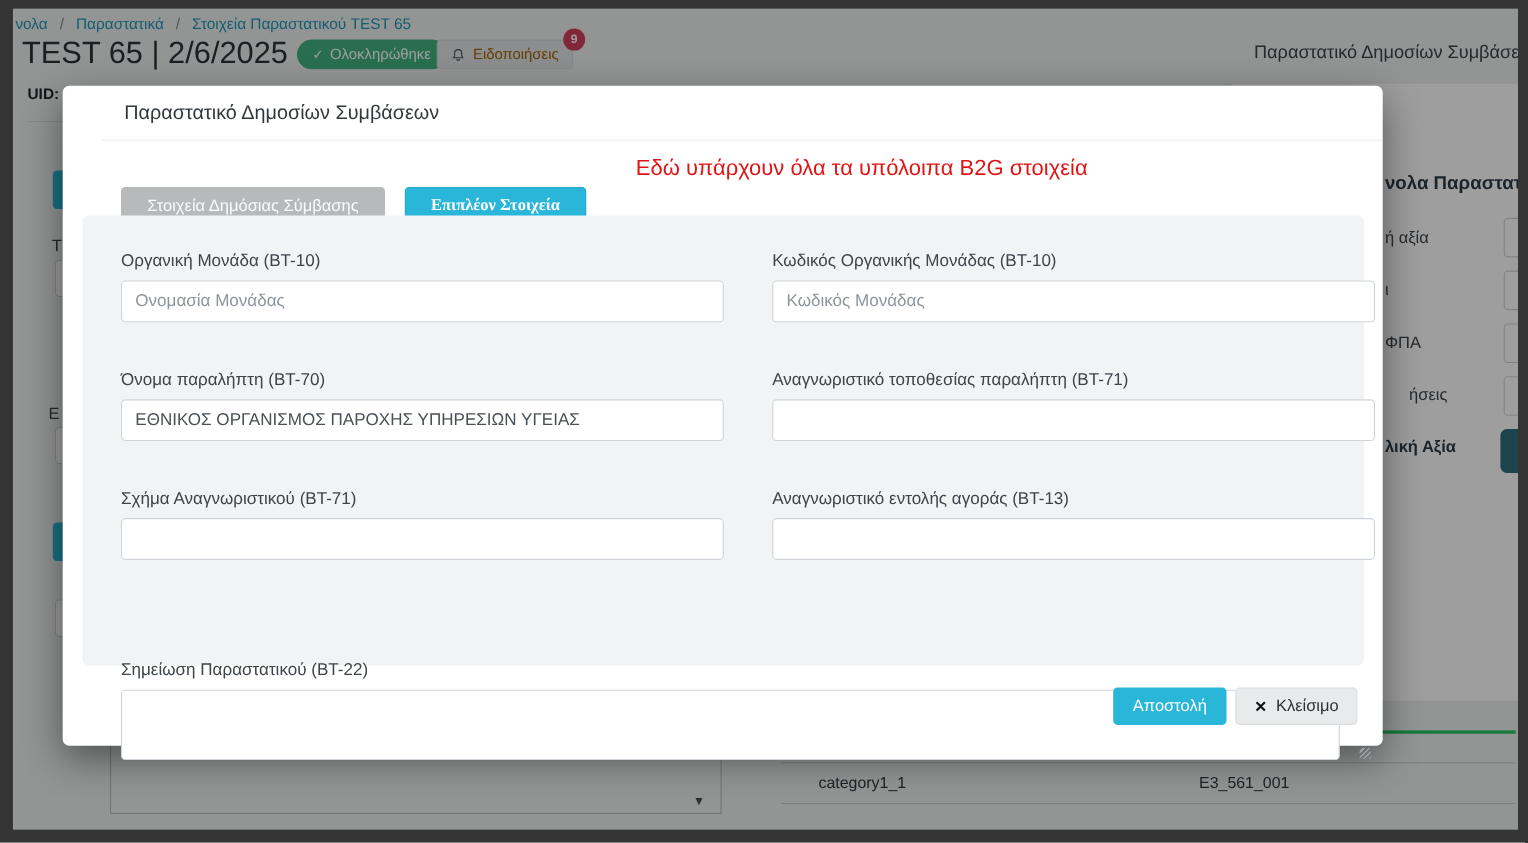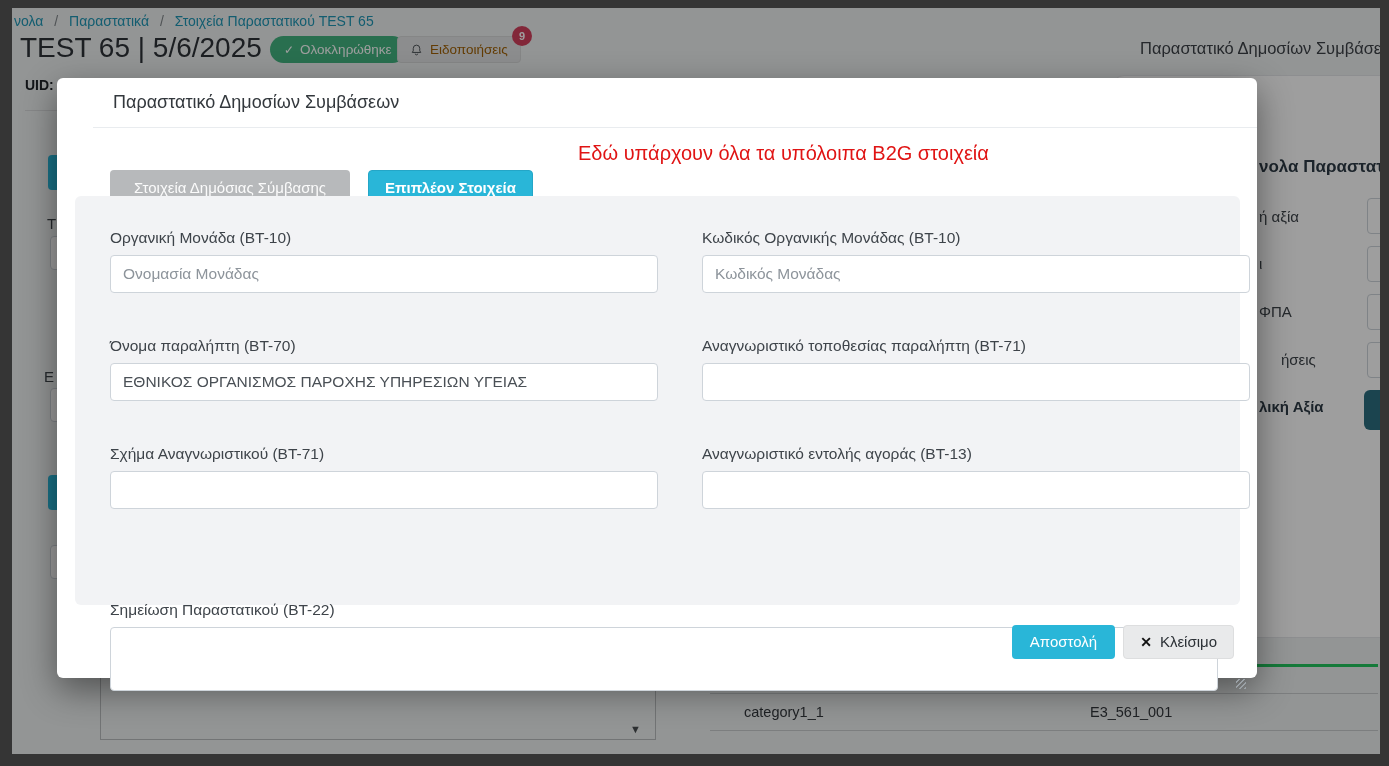--- a/index.html
+++ b/index.html
@@ -55,21 +55,21 @@
 
   
   .modal { position:absolute; left:45px; top:70px; width:1200px; height:600px; background:#fff; border-radius:6px;
     box-shadow:0 12px 35px rgba(0,0,0,0.45);padding-left:36px; }
   .modal-header { height:50px; border-bottom:1px solid #e9ecef; display:flex; align-items:center; padding:0 20px;
     font-size:18px; color:#33383d; }
   .annotation { position:absolute; left:521px; top:64px; font-size:20px; color:#e01414; white-space:nowrap; }
 
   .tab { position:absolute; top:92px; height:35px; border-radius:4px; font-size:15px; display:flex; align-items:center; justify-content:center; cursor:pointer; }
   .tab.inactive { left:53px; width:240px; background:#b7b9bb; color:#fbfbfb; }
-  .tab.active { left:311px; width:165px; background:#29b6d8; border:1px solid #24a6c7; color:#fff; font-weight:bold; }
+  .tab.active { left:311px; width:165px; background:#29b6d8; border:1px solid #24a6c7; color:#fff; font-weight:bold;font-family:Liberation Serif, serif; }
 
   .tab-panel { position:absolute; left:18px; top:118px; width:1165px; height:409px; background:#f2f3f5; border-radius:6px;
     padding:33px 22px 0 35px; }
   .form-grid { display:grid; grid-template-columns:548px 548px; column-gap:12px; row-gap:21px;gap:44px; }
   .field label { display:block; font-size:15.5px; color:#3e444a; margin-bottom:8px; }
   .field input { width:100%; height:38px; background:#fff; border:1px solid #ced4da; border-radius:4px; padding:0 12px;
     font-size:15.5px; color:#4a5056; font-family:"Liberation Sans", sans-serif; }
   .field input::placeholder { color:#8d949b; opacity:1; }
   .field.full { grid-column:1 / span 2; position:relative;margin-top:48px; }
   .field textarea { width:1108px; height:64px; background:#fff; border:1px solid #ced4da; border-radius:4px; padding:8px 12px;
@@ -94,21 +94,21 @@
 <div class="page">
 
   <div class="breadcrumb">
     <a>νολα</a>
     <span class="sep">/</span>
     <a>Παραστατικά</a>
     <span class="sep">/</span>
     <a>Στοιχεία Παραστατικού TEST 65</a>
   </div>
 
-  <div class="page-title">TEST 65  |  5/6/2025</div>
+  <div class="page-title">TEST 65  |  2/6/2025</div>
 
   <div class="status-badge">
     <span class="check-icon">✓</span>
     <span>Ολοκληρώθηκε</span>
   </div>
 
   <div class="notif-btn">
     <span class="bell-icon">
       <svg width="13" height="14" viewBox="0 0 16 16">
           <path d="M8 2a4 4 0 0 0-4 4v3l-1.2 2h10.4L12 9V6a4 4 0 0 0-4-4z" fill="none" stroke="#4d5358" stroke-width="1.2"></path>

